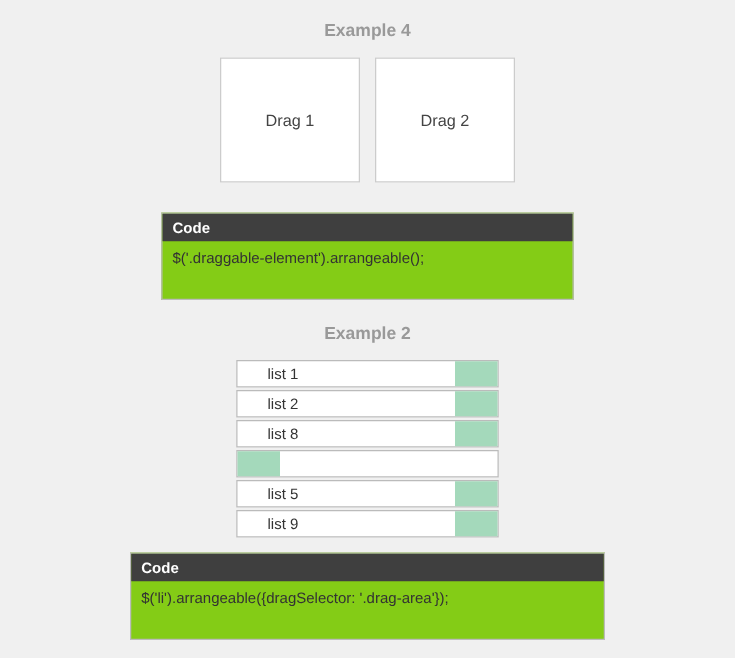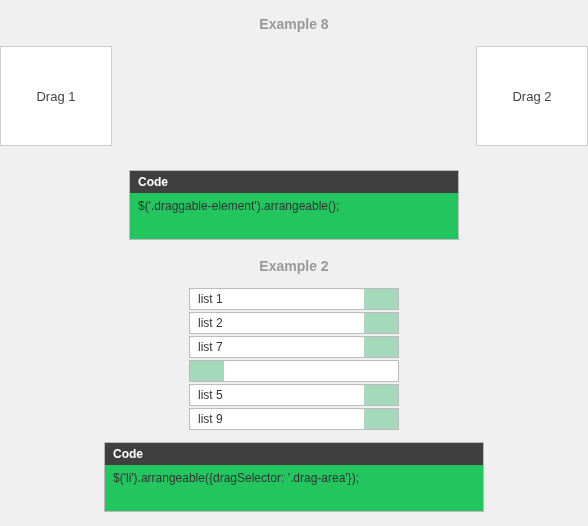--- a/index.html
+++ b/index.html
@@ -13,42 +13,42 @@
   }
   .section-title {
     text-align: center;
     color: #999;
     font-weight: bold;
     font-size: 14px;
     margin: 6px 0 14px 0;
   }
   .drag-row {
     display: flex;
-    justify-content: space-between;
+    justify-content: center;
     gap: 12px;
     margin-bottom: 24px;
     border-radius: 25px;
   }
   .drag-box {
     width: 112px;
     height: 100px;
     background: #fff;
     border: 1px solid #ccc;
     display: flex;
     align-items: center;
     justify-content: center;
     color: #444;
     font-size: 13px;
     cursor: move;
   }
   .code-block {
     width: 330px;
     margin: 0 auto 18px auto;
     border: 1px solid #bbb;
-    background: #22c55e;
+    background: #84cc16;
   }
   .code-block.wide { width: 380px; }
   .code-header {
     background: #3f3f3f;
     color: #fff;
     font-weight: bold;
     font-size: 12px;
     padding: 4px 8px;
   }
   .code-body {
@@ -66,34 +66,34 @@
     display: flex;
     align-items: stretch;
     border: 1px solid #bbb;
     background: #fff;
     margin-bottom: 2px;
     height: 22px;
     cursor: move;
   }
   .list-label {
     flex: 1;
-    padding: 3px 8px;
+    padding: 3px 24px;
     font-size: 12px;
     color: #333;
   }
   .drag-area {
     width: 34px;
     background: #a4d9bb;
     cursor: move;
   }
 </style>
 </head>
 <body>
 
-<div class="section-title">Example 8</div>
+<div class="section-title">Example 4</div>
 
 <div class="drag-row">
   <div class="drag-box">Drag 1</div>
   <div class="drag-box">Drag 2</div>
 </div>
 
 <div class="code-block">
   <div class="code-header">Code</div>
   <div class="code-body">$('.draggable-element').arrangeable();</div>
 </div>
@@ -103,21 +103,21 @@
 <div class="list-wrap">
   <div class="list-item">
     <div class="list-label">list 1</div>
     <div class="drag-area"></div>
   </div>
   <div class="list-item">
     <div class="list-label">list 2</div>
     <div class="drag-area"></div>
   </div>
   <div class="list-item">
-    <div class="list-label">list 7</div>
+    <div class="list-label">list 8</div>
     <div class="drag-area"></div>
   </div>
   <div class="list-item">
     <div class="drag-area"></div>
   </div>
   <div class="list-item">
     <div class="list-label">list 5</div>
     <div class="drag-area"></div>
   </div>
   <div class="list-item">

